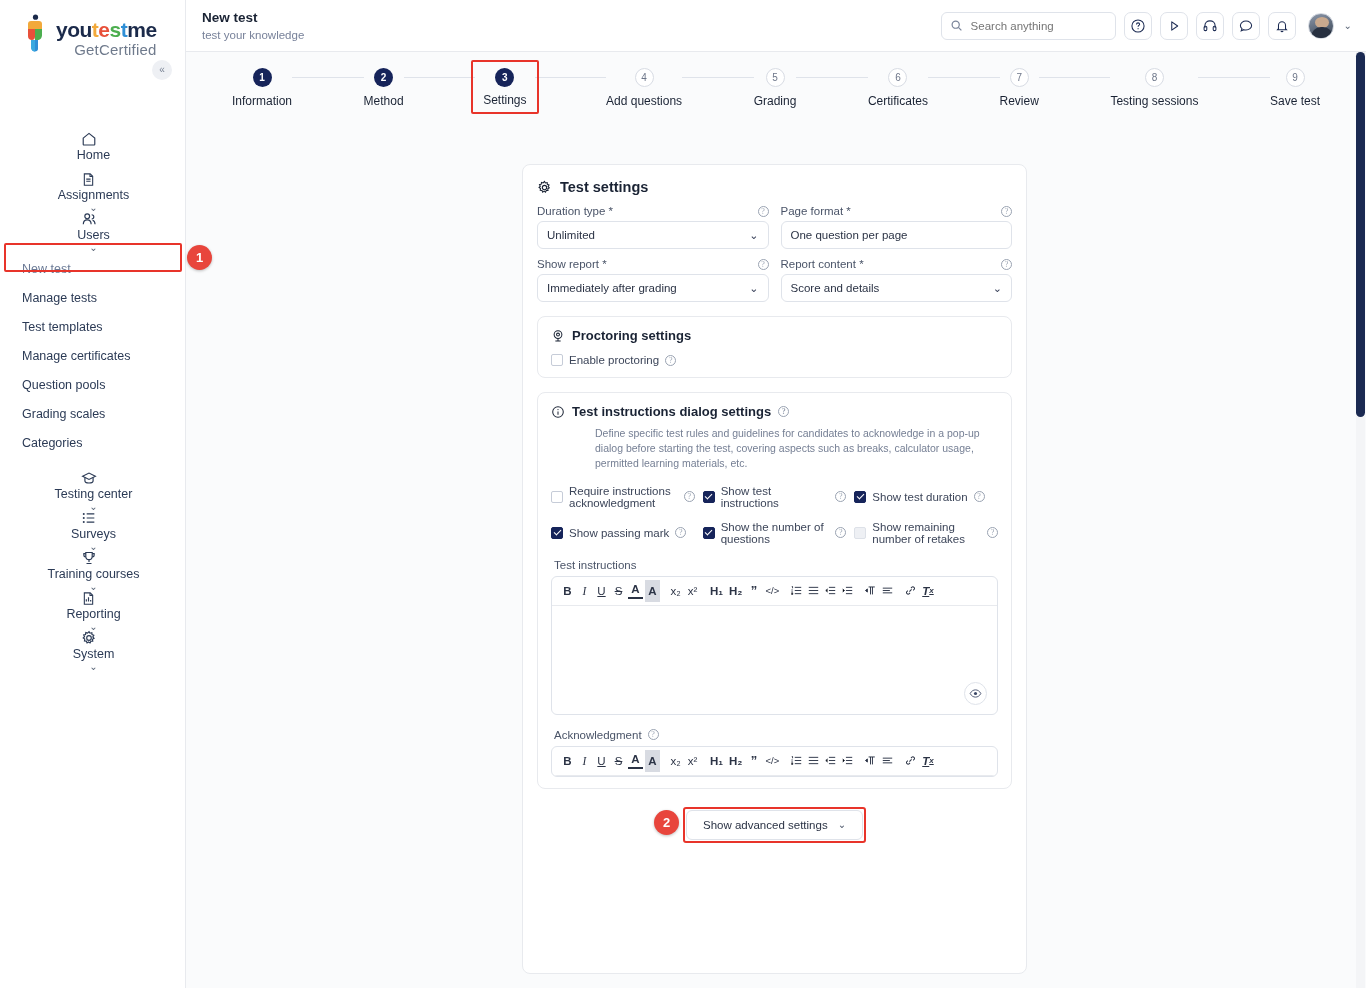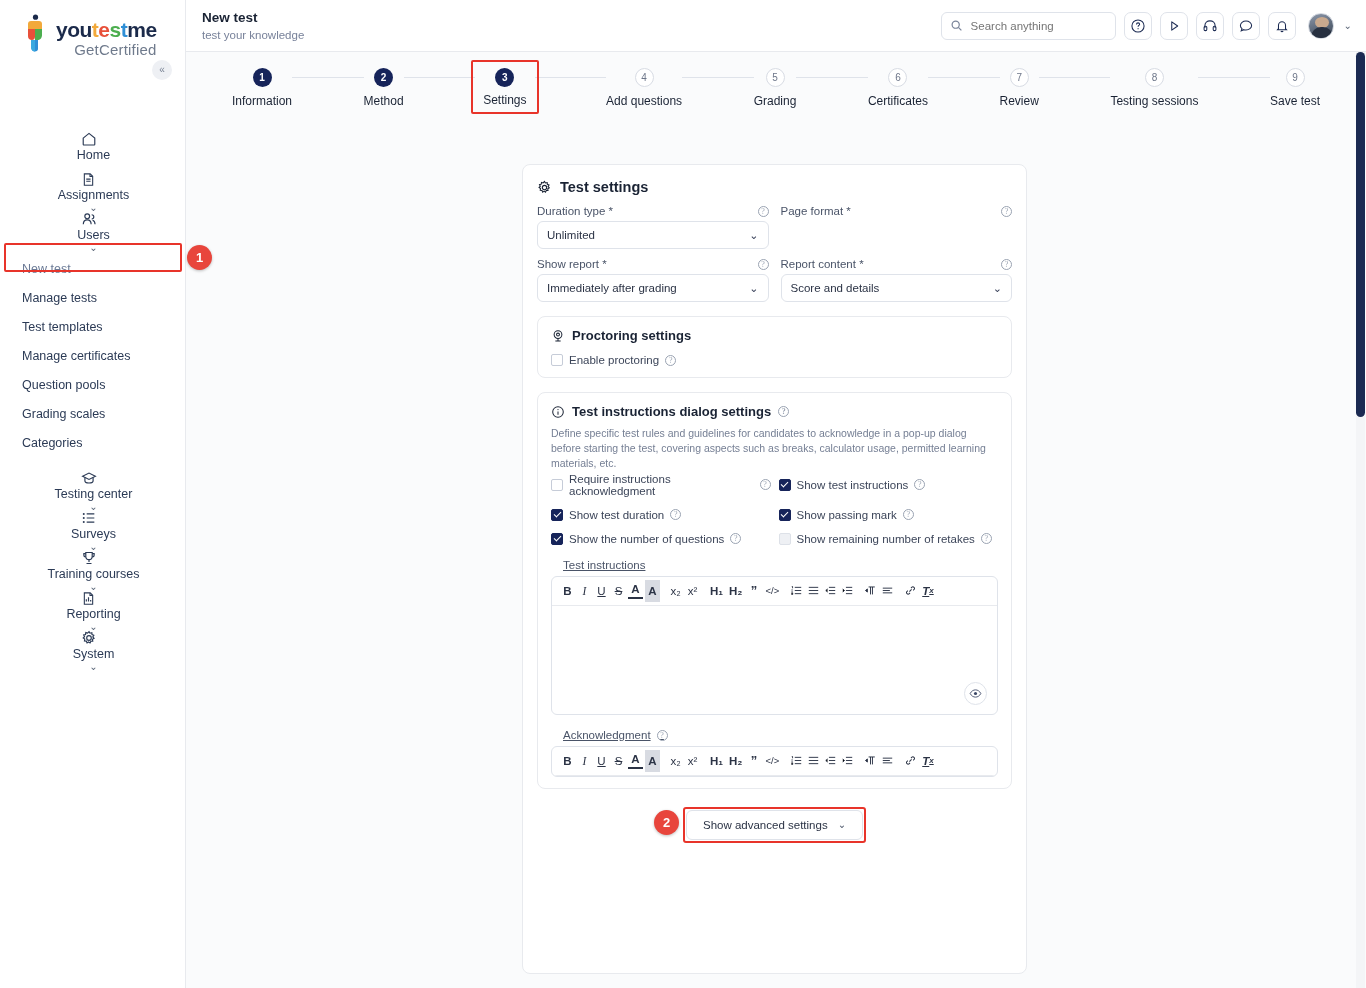--- a/index.html
+++ b/index.html
@@ -206,48 +206,49 @@
     border: 1px solid #e8eaee; border-radius: 8px;
     padding: 11px 13px; margin-top: 14px; background: #fff;
   }
   .subcard-title {
     display: flex; align-items: center; gap: 7px;
     font-size: 13px; font-weight: bold; color: #1a2334;
   }
   .subcard-desc {
     font-size: 10.5px; color: #757f94; line-height: 1.45;
     margin-top: 7px;
+    margin-left: 44px;
   }
   .cbrow { display: flex; align-items: center; gap: 6px; font-size: 11.5px; color: #3c4559; }
   .cb {
     width: 12px; height: 12px; border-radius: 2px;
     border: 1px solid #c6ccd8; background: #fff; flex: none;
     display: flex; align-items: center; justify-content: center;
     cursor: pointer;
   }
   .cb.checked { background: #16245a; border-color: #16245a; }
   .cb.checked::after {
     content: ""; width: 6px; height: 3px;
     border-left: 1.6px solid #fff; border-bottom: 1.6px solid #fff;
     transform: rotate(-45deg) translate(1px,-1px);
   }
   .cb.disabled { background: #eef0f4; border-color: #dde1e8; }
   .cbgrid {
-    display: grid; grid-template-columns: 1fr 1fr;
-    row-gap: 12px; column-gap: 8px; margin-top: 1px;
+    display: grid; grid-template-columns: 1fr 1fr 1fr;
+    row-gap: 12px; column-gap: 8px; margin-top: 13px;
   }
   .helpico {
     width: 11px; height: 11px; border-radius: 50%;
     border: 1px solid #9aa3b2; color: #9aa3b2;
     font-size: 8px; line-height: 9px; text-align: center;
     flex: none; font-family: "Liberation Serif", serif;
     cursor: pointer;
   }
 
-  .ed-label { font-size: 11.5px; color: #4a5468; margin: 14px 0 5px 12px; display: flex; align-items: flex-end; gap: 6px; text-decoration: underline; }
+  .ed-label { font-size: 11.5px; color: #4a5468; margin: 14px 0 5px 3px; display: flex; align-items: flex-start; gap: 6px; }
   .editor { border: 1px solid #dfe3ea; border-radius: 6px; background: #fff; overflow: hidden; }
   .ed-toolbar {
     display: flex; align-items: center; gap: 0;
     height: 29px; border-bottom: 1px solid #e8eaee; padding: 0 8px;
   }
   .tb {
     min-width: 15px; height: 22px; display: flex; align-items: center;
     justify-content: center; font-size: 11.5px; color: #2b3345;
     cursor: pointer; padding: 0 2px; margin-right: 2px;
   }
@@ -571,20 +572,23 @@
         </div>
         <div class="fcontrol">
           <span class="fval">Unlimited</span>
           <span class="chev">⌄</span>
         </div>
       </div>
       <div class="fcol">
         <div class="flabel-row">
           <span class="flabel">Page format *</span>
           <span class="helpico">?</span>
+        </div>
+        <div class="fcontrol">
+          <span class="fval">One question per page</span>
         </div>
       </div>
     </div>
 
     <div class="row-gap"></div>
 
     <div class="fgrid">
       <div class="fcol">
         <div class="flabel-row">
           <span class="flabel">Show report *</span>

